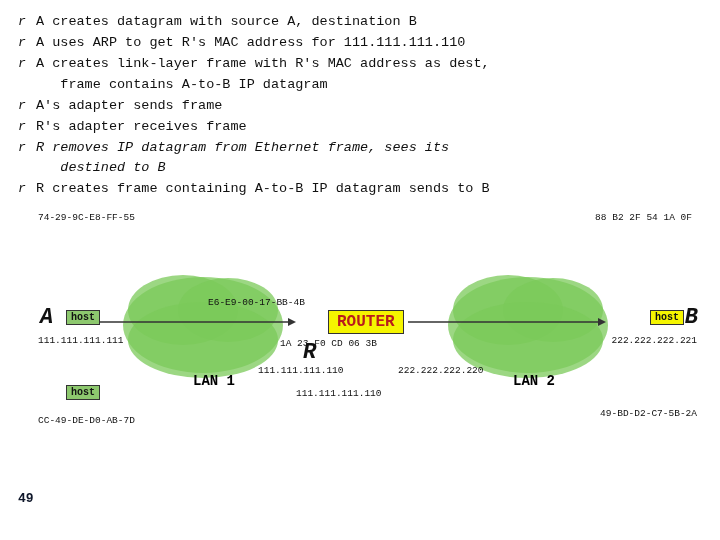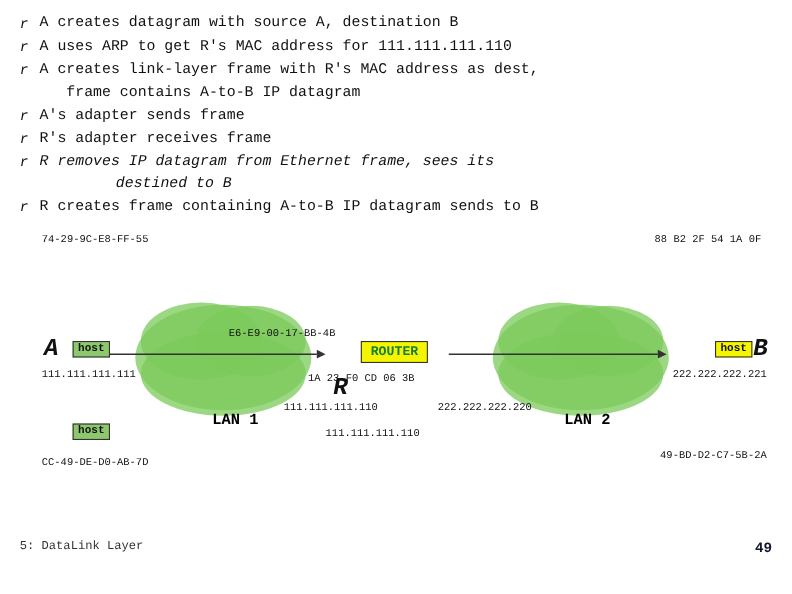--- a/index.html
+++ b/index.html
@@ -83,23 +83,23 @@
       font-weight: bold;
       color: #111;
     }
 
     
     .router-box {
       position: absolute;
       border: 1.5px solid #333;
       background: #f5f500;
       padding: 2px 8px;
-      font-size: 12px;
-      font-weight: bold;
-      color: #15803d;
+      font-size: 16px;
+      font-weight: bold;
+      color: #b91c1c;
     }
 
     
     .big-label {
       position: absolute;
       font-size: 22px;
       font-weight: bold;
       font-style: italic;
       color: #111;
     }
@@ -139,21 +139,21 @@
 <body>
 
 <div class="main-container">
 
   <ul class="bullet-list">
     <li>A creates datagram with source A, destination B</li>
     <li>A uses ARP to get R's MAC address for 111.111.111.110</li>
     <li>A creates link-layer frame with R's MAC address as dest,<br>&nbsp;&nbsp;&nbsp;frame contains A-to-B IP datagram</li>
     <li>A's adapter sends frame</li>
     <li>R's adapter receives frame</li>
-    <li><span style="font-style:italic;">R removes IP datagram from Ethernet frame, sees its</span><br>&nbsp;&nbsp;&nbsp;<span style="font-style:italic;margin-left:45px;">destined to B</span></li>
+    <li><span style="font-style:italic;">R removes IP datagram from Ethernet frame, sees its</span><br>&nbsp;&nbsp;&nbsp;<span style="font-style:italic;">destined to B</span></li>
     <li>R creates frame containing A-to-B IP datagram sends to B</li>
   </ul>
 
   <div class="diagram">
 
     <svg class="diagram-svg" viewBox="0 0 684 230" xmlns="http://www.w3.org/2000/svg">
 
       <ellipse cx="185" cy="115" rx="80" ry="48" fill="#7bc95a" opacity="0.75"></ellipse>
       <ellipse cx="165" cy="100" rx="55" ry="35" fill="#7bc95a" opacity="0.75"></ellipse>
       <ellipse cx="210" cy="100" rx="50" ry="32" fill="#7bc95a" opacity="0.75"></ellipse>
@@ -207,17 +207,16 @@
 
     <div class="mac-label" style="right:5px; top:198px;">49-BD-D2-C7-5B-2A</div>
 
     <div class="node-box-green" style="position:absolute; left:48px; top:175px;">host</div>
 
     <div class="ip-label" style="left:278px; top:178px;">111.111.111.110</div>
 
   </div>
 
   <div class="footer">
-    <span class="footer-text">5: DataLink Layer</span>
     <span class="footer-page">49</span>
   </div>
 
 </div>
 
 </body></html>

